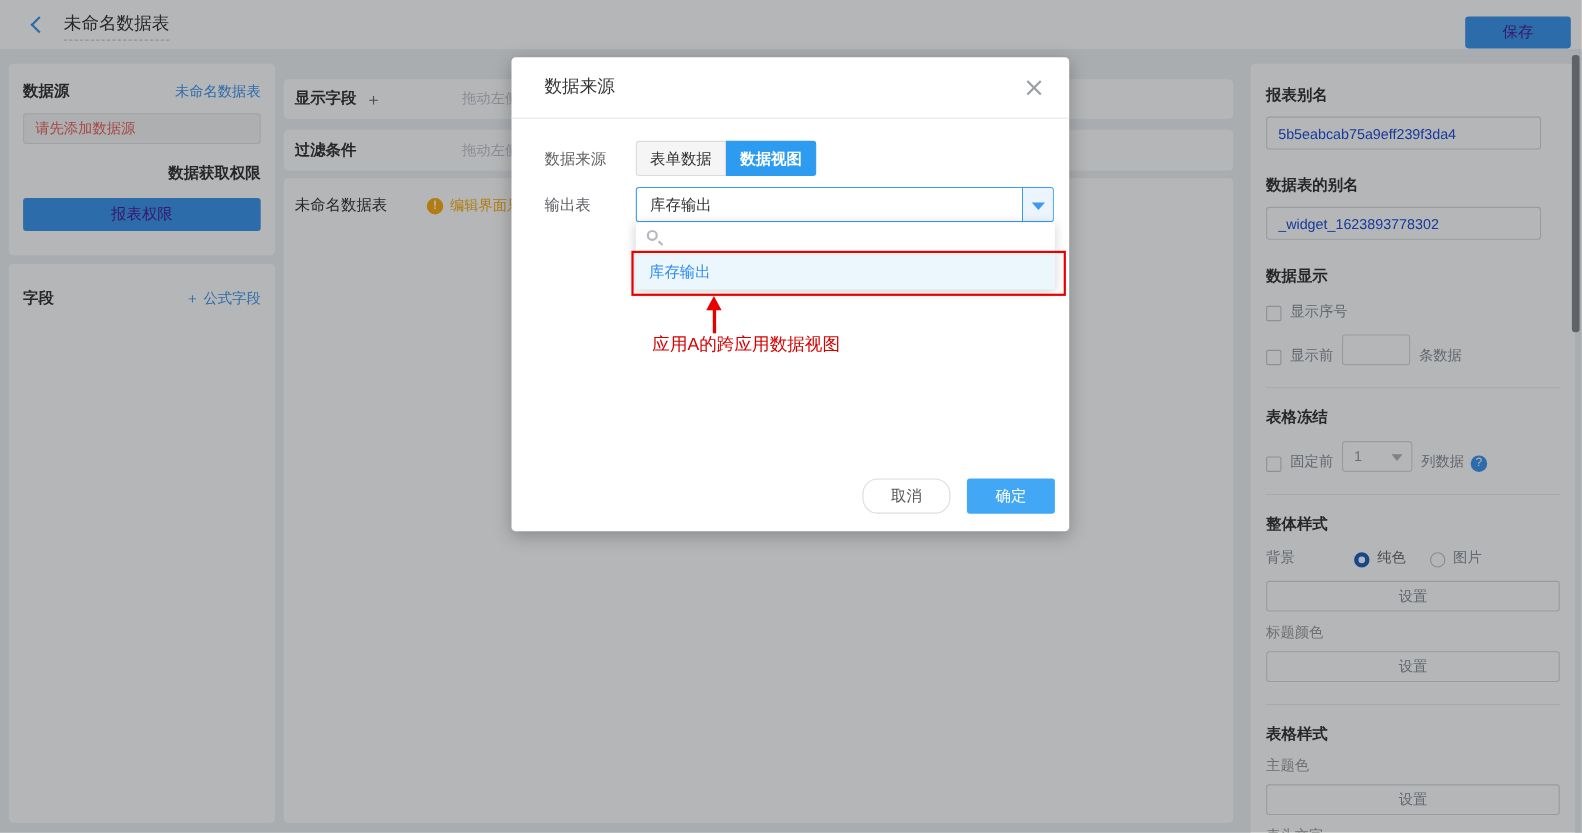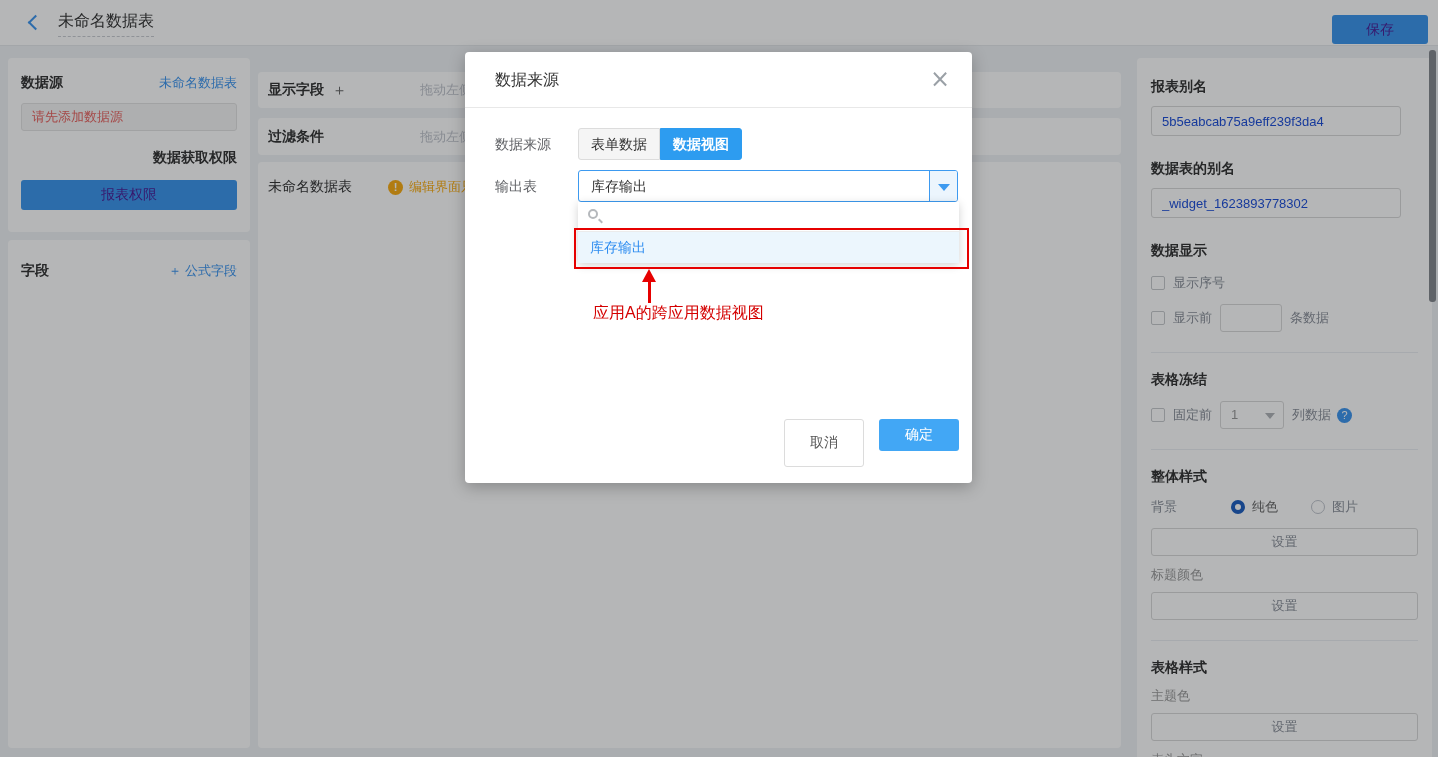--- a/index.html
+++ b/index.html
@@ -34,21 +34,21 @@
   .mname-row { display:flex; align-items:center; }
   .mtable-name { font-size:14px; color:#333; }
   .warn-ico { margin-left:36px; width:15px; height:15px; border-radius:50%; background:#faad14; color:#fff; font-size:11px; font-weight:bold; text-align:center; line-height:15px; flex:none; }
   .warn-text { margin-left:6px; font-size:13px; color:#faad14; white-space:nowrap; }
 
   
   .rpanel { left:1137px; top:58px; width:295px; height:710px; padding:6px 14px; }
   .r-label { font-size:14px; font-weight:bold; color:#333; }
   .r-sublabel { font-size:13px; color:#999; }
   .r-input { width:250px; height:30px; border:1px solid #d9d9d9; border-radius:3px; padding:0 10px; font-size:13px; color:#1d4ed8; background:#fff; margin-top:10px; display:block; }
-  .chk-row { display:flex; align-items:center; font-size:13px; color:#8a8f99; }
+  .chk-row { display:flex; align-items:flex-end; font-size:13px; color:#8a8f99; }
   .chk { width:14px; height:14px; border:1px solid #c6c9cc; border-radius:2px; background:#fff; margin-right:8px; flex:none; cursor:pointer; }
   .mini-input { width:62px; height:28px; border:1px solid #d9d9d9; border-radius:3px; margin:0 8px; }
   .divider { height:1px; background:#ebeef2; margin:20px 0 0 0; }
   .freeze-sel { width:64px; height:28px; border:1px solid #d9d9d9; border-radius:3px; margin:0 8px; position:relative; font-size:13px; color:#999; line-height:26px; padding-left:10px; cursor:pointer; }
   .caret-grey { position:absolute; right:8px; top:11px; width:0; height:0; border-left:5px solid transparent; border-right:5px solid transparent; border-top:6px solid #b0b3b8; }
   .q-ico { width:15px; height:15px; border-radius:50%; background:#3d95ee; color:#fff; font-size:11px; line-height:15px; text-align:center; margin-left:6px; cursor:pointer; }
   .radio { width:14px; height:14px; border-radius:50%; background:#fff; margin-right:7px; flex:none; cursor:pointer; }
   .radio.sel { border:4px solid #1f5fc0; }
   .radio.unsel { border:1px solid #c0c4cc; }
   .set-btn { width:267px; height:28px; background:#fff; border:1px solid #d9d9d9; border-radius:3px; color:#8a8f99; font-size:13px; cursor:pointer; display:block; }
@@ -70,21 +70,21 @@
   .m-label { width:83px; flex:none; line-height:32px; font-size:14px; color:#606266; }
   .tabs { display:flex; }
   .tab { height:32px; line-height:30px; padding:0 12px; font-size:14px; cursor:pointer; }
   .tab.inactive { background:#f5f5f5; border:1px solid #dcdcdc; color:#333; border-radius:3px 0 0 3px; }
   .tab.active { background:#2d9cf0; border:1px solid #2d9cf0; color:#fff; border-radius:0 3px 3px 0;font-weight:bold; }
   .out-select { flex:1; height:32px; border:1px solid #3d9af0; border-radius:3px; position:relative; cursor:pointer; background:#fff; }
   .out-select .val { line-height:30px; padding-left:12px; font-size:14px; color:#333; }
   .sel-caret-box { position:absolute; right:0; top:0; bottom:0; width:28px; background:#ecf5fd; border-left:1px solid #3d9af0; border-radius:0 2px 2px 0; }
   .sel-caret { position:absolute; left:8px; top:13px; width:0; height:0; border-left:6px solid transparent; border-right:6px solid transparent; border-top:7px solid #3d9af0; }
   .modal-footer { position:absolute; right:13px; bottom:16px; display:flex; }
-  .btn-cancel { width:80px; height:48px; background:#fff; border:1px solid #dcdcdc; border-radius:3px; color:#555; font-size:14px; cursor:pointer; }
+  .btn-cancel { width:80px; height:32px; background:#fff; border:1px solid #dcdcdc; border-radius:14px; color:#555; font-size:14px; cursor:pointer; }
   .btn-confirm { width:80px; height:32px; background:#42a7f5; border:none; border-radius:3px; color:#fff; font-size:14px; margin-left:15px; cursor:pointer; }
 
   
   .dd-panel { position:absolute; left:578px; top:202px; width:381px; background:#fff; box-shadow:0 2px 10px rgba(0,0,0,0.18); border-radius:0 0 3px 3px; z-index:30; }
   .dd-search { height:30px; border-bottom:1px solid #ebebeb; position:relative; cursor:text; }
   .mag-ico { position:absolute; left:10px; top:7px; width:10px; height:10px; border:2px solid #b5b8bc; border-radius:50%; }
   .mag-ico::after { content:""; position:absolute; left:8px; top:9px; width:5px; height:2px; background:#b5b8bc; transform:rotate(45deg); }
   .dd-option { height:31px; line-height:31px; padding-left:12px; font-size:14px; color:#2d8cf0; background:#ecf6fd; cursor:pointer; }
 
   
@@ -174,21 +174,21 @@
       <span>列数据</span>
       <span class="q-ico">?</span>
     </div>
 
     <div class="divider"></div>
 
     <div class="r-label mt18">整体样式</div>
     <div class="chk-row mt12">
       <span style="width:80px;">背景</span>
       <span class="radio sel"></span>
-      <span style="margin-right:33px; color:#666;">纯色</span>
+      <span style="margin-right:22px; color:#666;">纯色</span>
       <span class="radio unsel"></span>
       <span>图片</span>
     </div>
     <button class="set-btn mt12">设置</button>
     <div class="r-sublabel mt10">标题颜色</div>
     <button class="set-btn mt8">设置</button>
 
     <div class="divider"></div>
 
     <div class="r-label mt18">表格样式</div>

